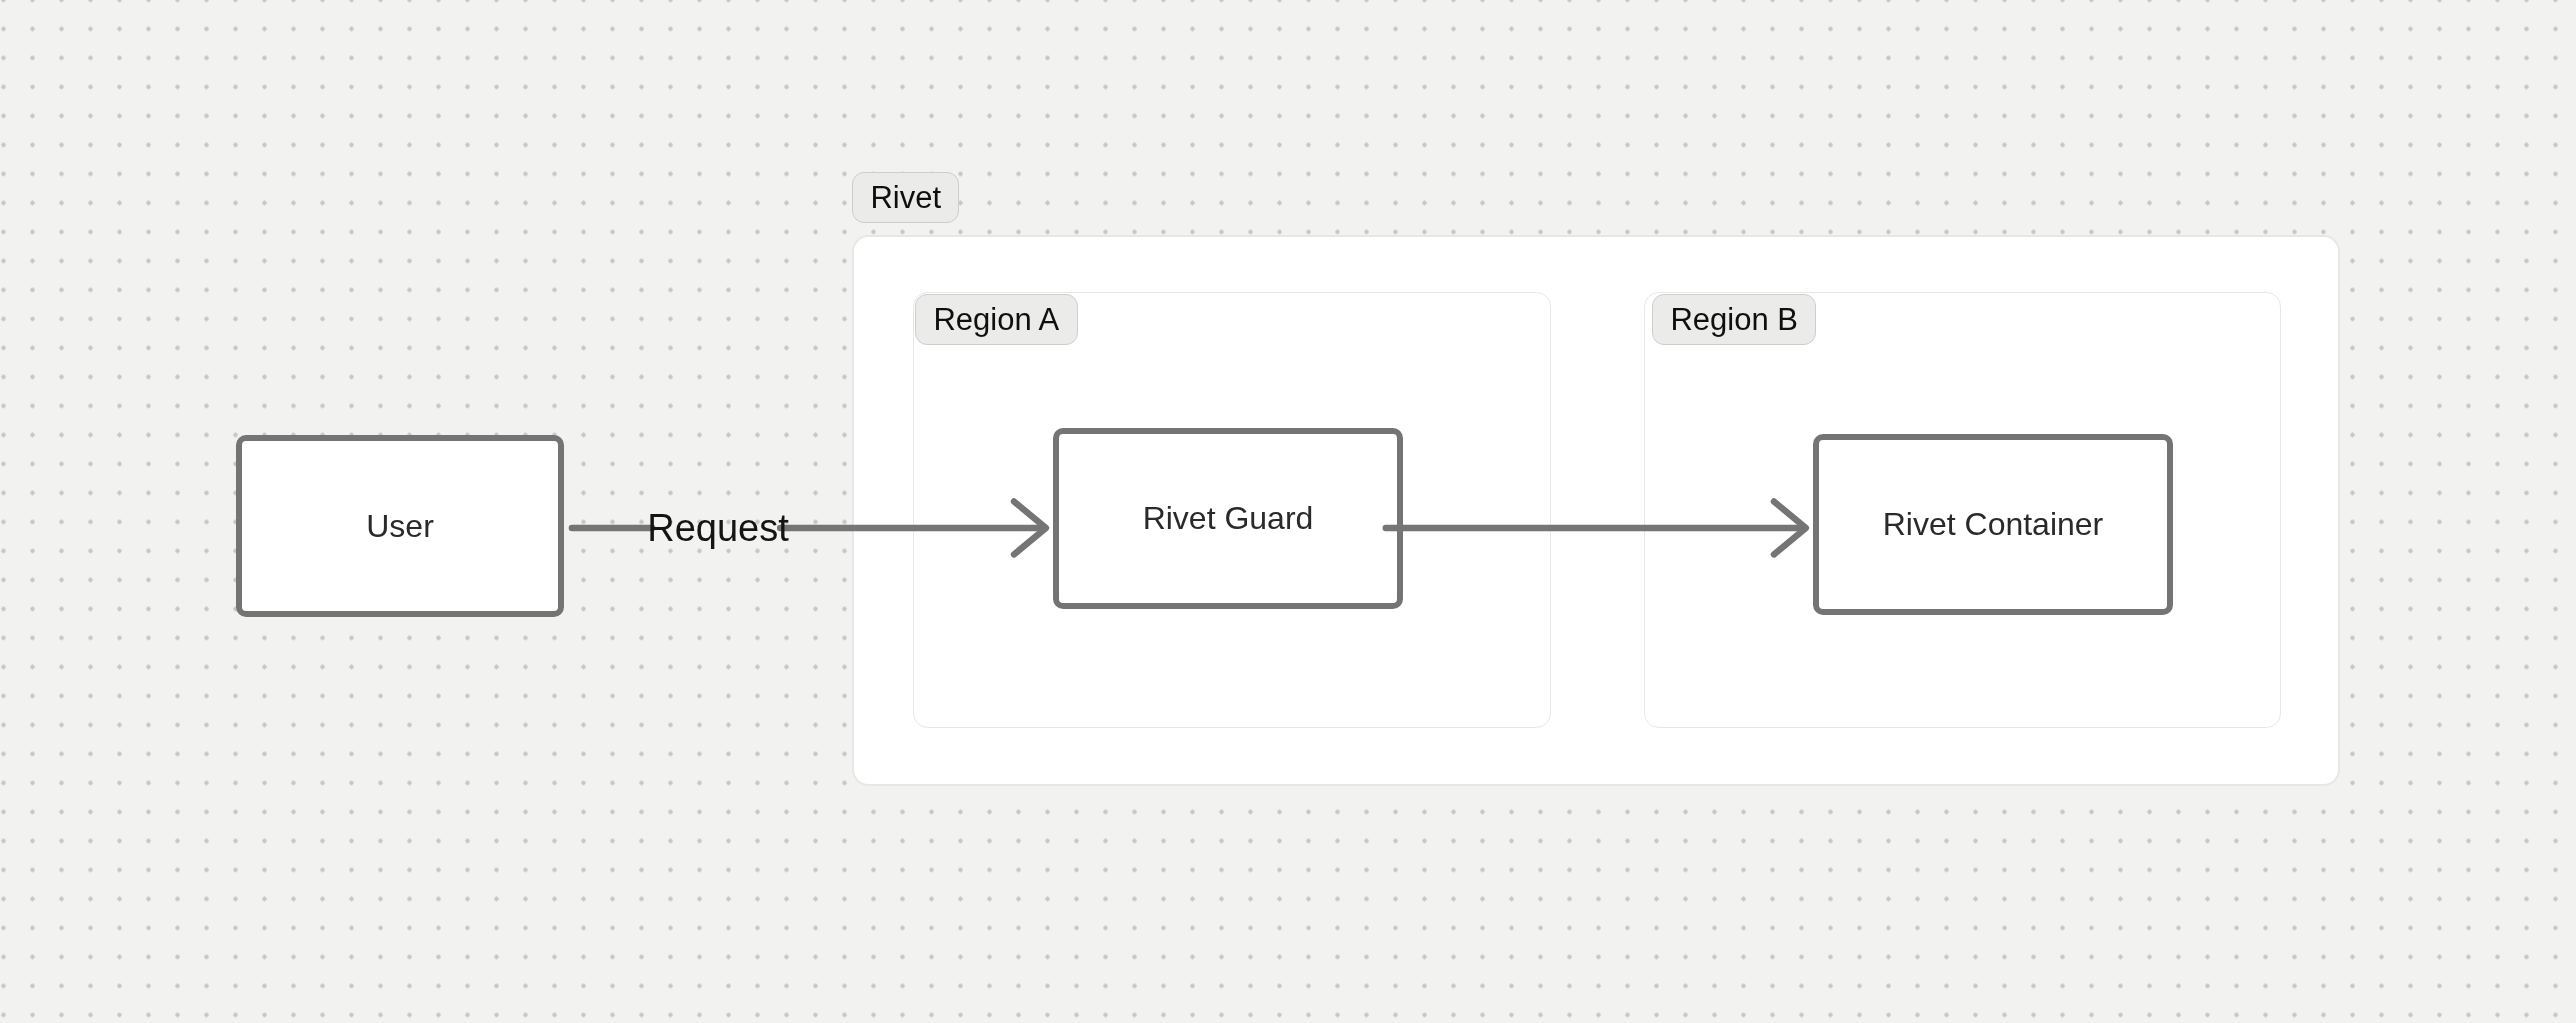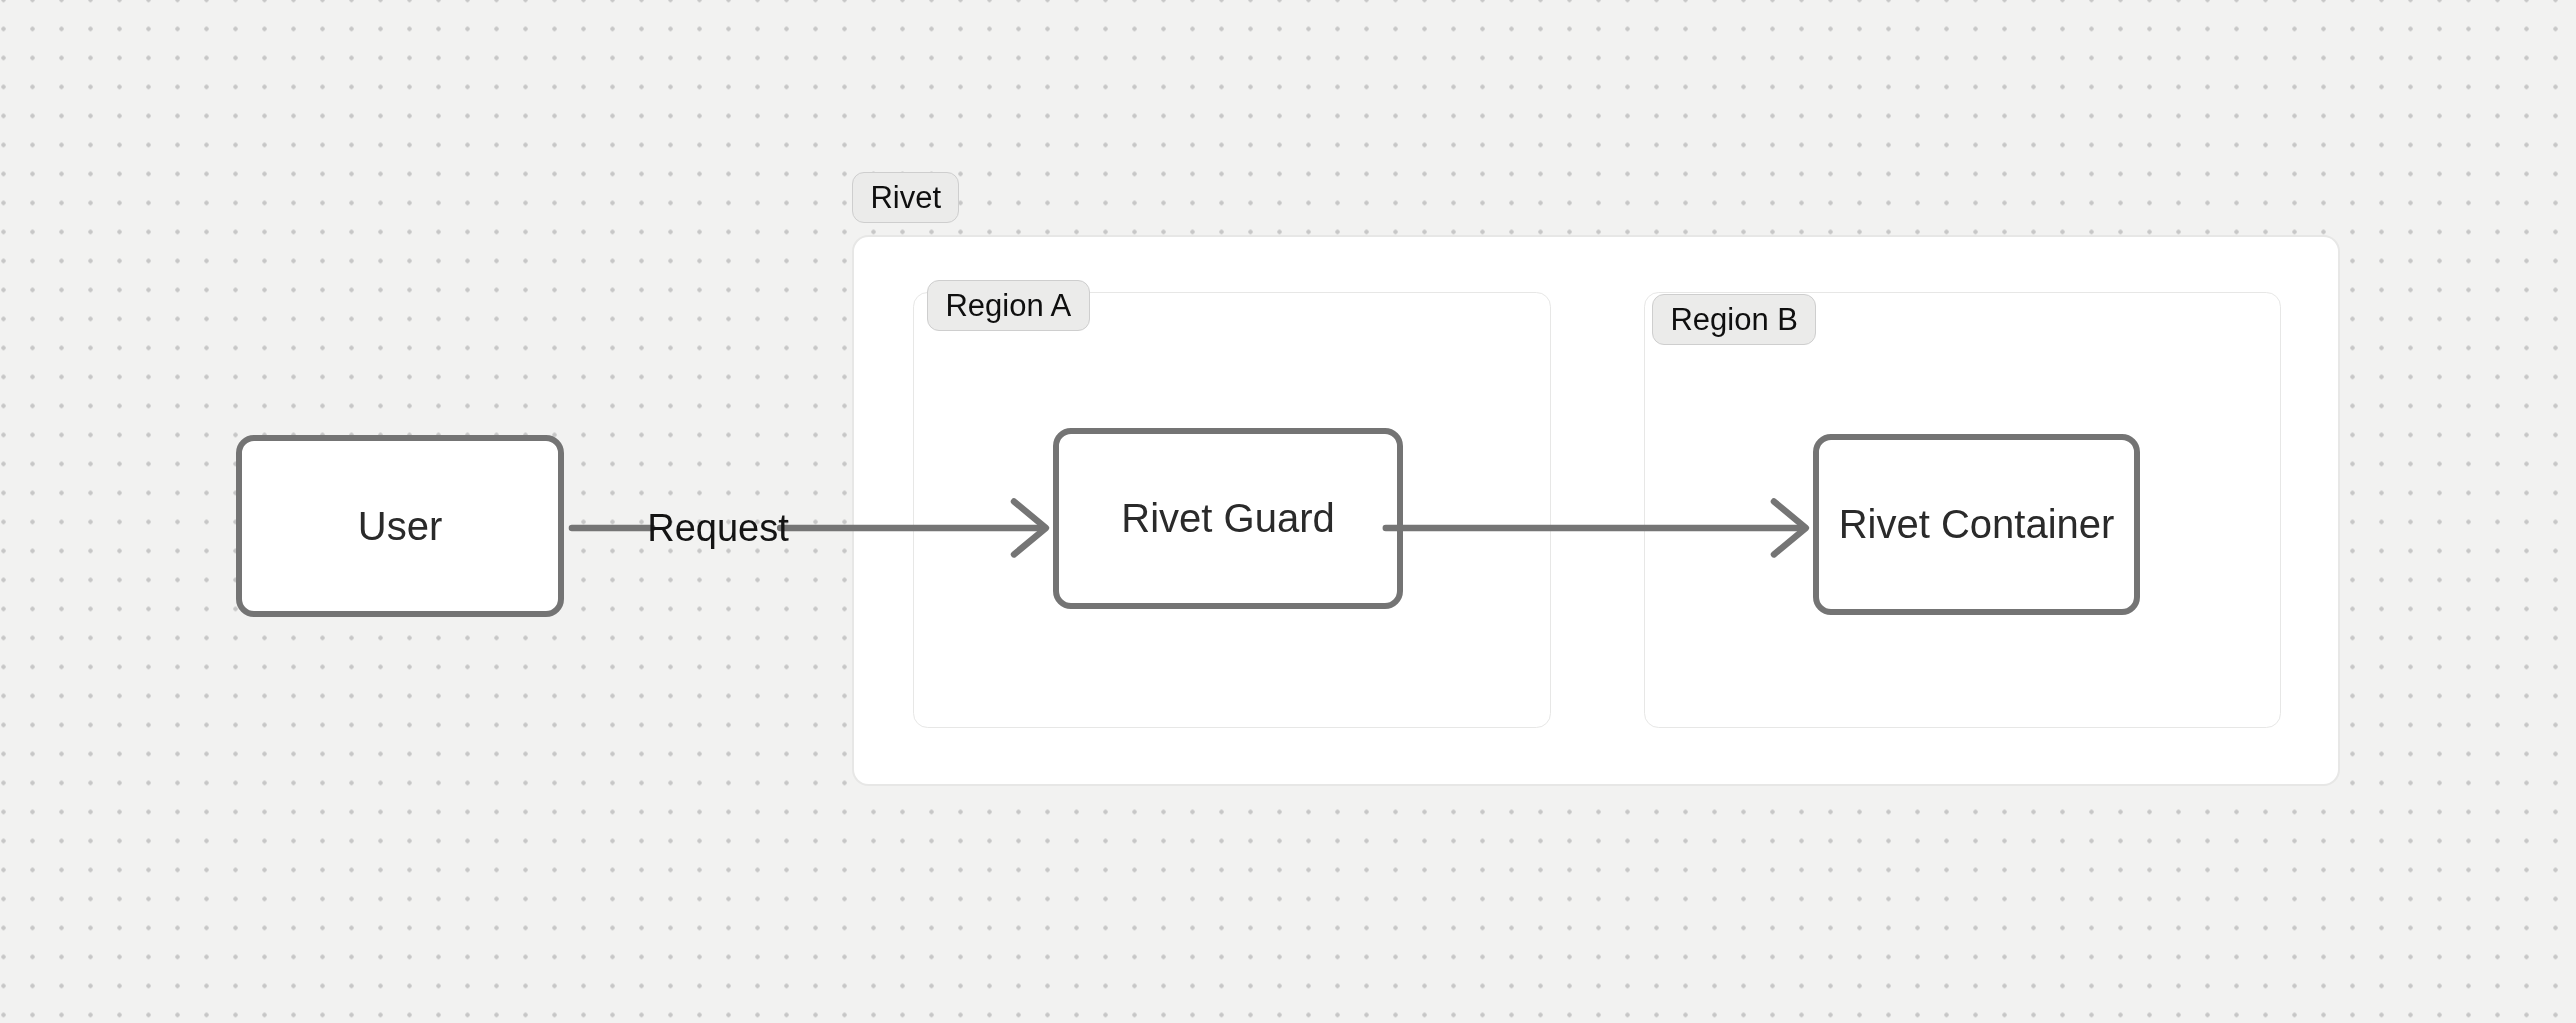--- a/index.html
+++ b/index.html
@@ -47,39 +47,39 @@
     background: #ebebea;
     border: 1.8px solid #cecece;
     border-radius: 12px;
     font-size: 31px;
     color: #0f0f0f;
     box-sizing: border-box;
     white-space: nowrap;
     z-index: 3;
   }
   #pill-rivet    { left: 852px;  top: 172px; }
-  #pill-region-a { left: 915px; top: 280px; margin-left: 12px; }
+  #pill-region-a { left: 915px; top: 294px; }
   #pill-region-b { left: 1646px; top: 294px; margin-left: 6px; }
   .node {
     position: absolute;
     background: #ffffff;
     border: 6.4px solid #747474;
-    border-radius: 18px;
+    border-radius: 10px;
     display: flex;
     align-items: center;
     justify-content: center;
-    font-size: 40px;
+    font-size: 32px;
     color: #2a2a2a;
     box-sizing: border-box;
     z-index: 4;
     text-align: center;
   }
   #node-user      { left: 236px;  top: 435px; width: 328px; height: 182px; }
   #node-guard     { left: 1053px; top: 428px; width: 350px; height: 181px; }
-  #node-container { left: 1813px; top: 434px; width: 327px; height: 181px; }
+  #node-container { left: 1813px; top: 434px; width: 360px; height: 181px; }
   .edges {
     position: absolute;
     left: 0;
     top: 0;
     z-index: 5;
     pointer-events: none;
   }
   .edge-label {
     position: absolute;
     left: 645px;

